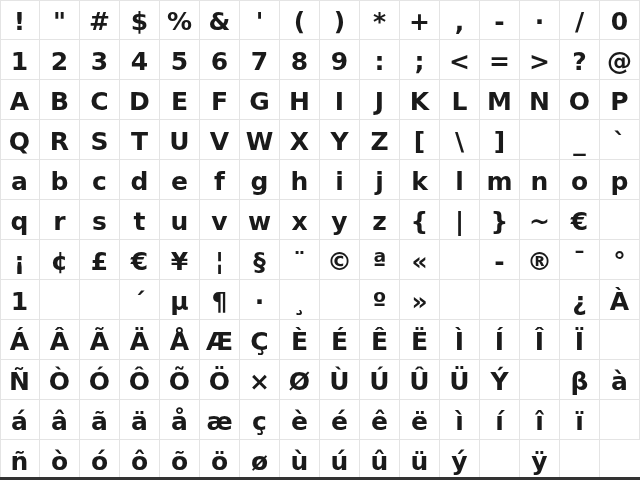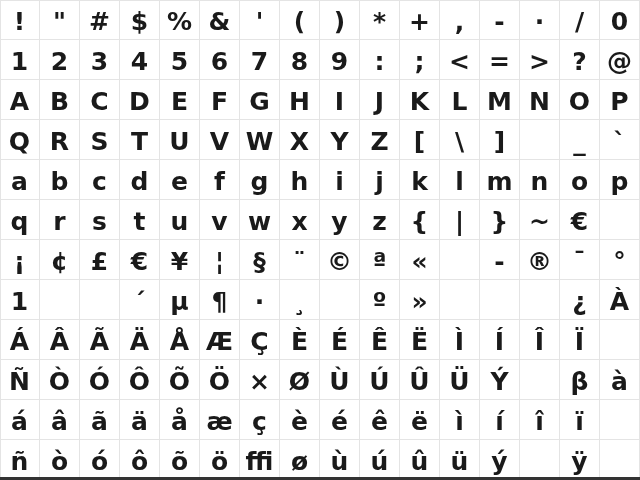--- a/index.html
+++ b/index.html
@@ -231,21 +231,20 @@
       <div class="glyph-cell">í</div>
       <div class="glyph-cell">î</div>
       <div class="glyph-cell">ï</div>
       <div class="glyph-cell"></div>
       <div class="glyph-cell">ñ</div>
       <div class="glyph-cell">ò</div>
       <div class="glyph-cell">ó</div>
       <div class="glyph-cell">ô</div>
       <div class="glyph-cell">õ</div>
       <div class="glyph-cell">ö</div>
-      <div class="glyph-cell">ffi</div>
       <div class="glyph-cell">ø</div>
       <div class="glyph-cell">ù</div>
       <div class="glyph-cell">ú</div>
       <div class="glyph-cell">û</div>
       <div class="glyph-cell">ü</div>
       <div class="glyph-cell">ý</div>
       <div class="glyph-cell"></div>
       <div class="glyph-cell">ÿ</div>
       <div class="glyph-cell"></div>
     </div>

